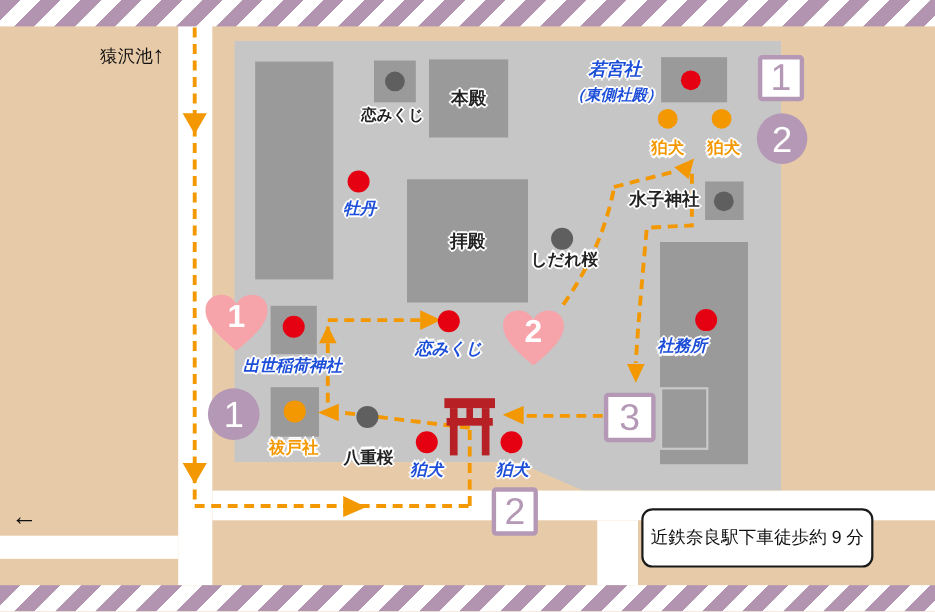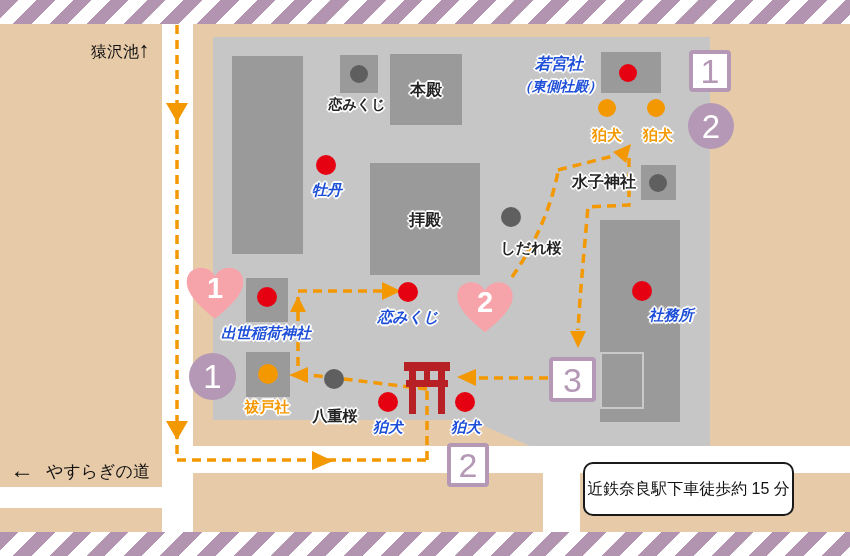--- a/index.html
+++ b/index.html
@@ -141,34 +141,33 @@
 
   <div class="abs label black f14" style="left:357px;top:105px;">恋みくじ</div>
   <div class="abs label black f16" style="left:426px;top:90px;text-align:right;">本殿</div>
   <div class="abs label red f16" style="left:559px;top:64px;">若宮社</div>
   <div class="abs label red f14" style="left:560px;top:87px;">（東側社殿）</div>
   <div class="abs label orange" style="left:607px;top:135px;">狛犬</div>
   <div class="abs label orange" style="left:658px;top:135px;">狛犬</div>
   <div class="abs label black f16" style="left:604px;top:182px;text-align:center;">水子神社</div>
   <div class="abs label red" style="left:327px;top:190px;">牡丹</div>
   <div class="abs label black f16" style="left:425px;top:220px;">拝殿</div>
-  <div class="abs label black" style="left:513px;top:248px;margin-left:18px;">しだれ桜</div>
+  <div class="abs label black" style="left:513px;top:236px;">しだれ桜</div>
   <div class="abs label red" style="left:408px;top:317px;">恋みくじ</div>
   <div class="abs label red" style="left:266px;top:333px;">出世稲荷神社</div>
   <div class="abs label orange" style="left:267px;top:407px;text-align:center;">祓戸社</div>
   <div class="abs label black" style="left:335px;top:416px;">八重桜</div>
   <div class="abs label red" style="left:388px;top:427px;">狛犬</div>
   <div class="abs label red" style="left:466px;top:427px;">狛犬</div>
-  <div class="abs label red" style="left:671px;top:315px;">社務所</div>
+  <div class="abs label red" style="left:620px;top:315px;">社務所</div>
 
   <div class="abs plain" style="left:115px;top:52px;font-size:16px;">猿沢池</div>
   <div class="abs plain" style="left:144px;top:50px;font-size:22px;">↑</div>
   <div class="abs plain" style="left:22px;top:470px;font-size:24px;">←</div>
-  <div class="abs plain" style="left:98px;top:471px;font-size:17px;">やすらぎの道</div>
 
   <div class="abs" id="station-note">
-    <span>近鉄奈良駅下車徒歩約 15 分</span>
+    <span>近鉄奈良駅下車徒歩約 9 分</span>
   </div>
 
   <div class="abs stripe" style="top:0;"></div>
   <div class="abs stripe" style="top:532px;"></div>
 
 </div>
 
 </body></html>

